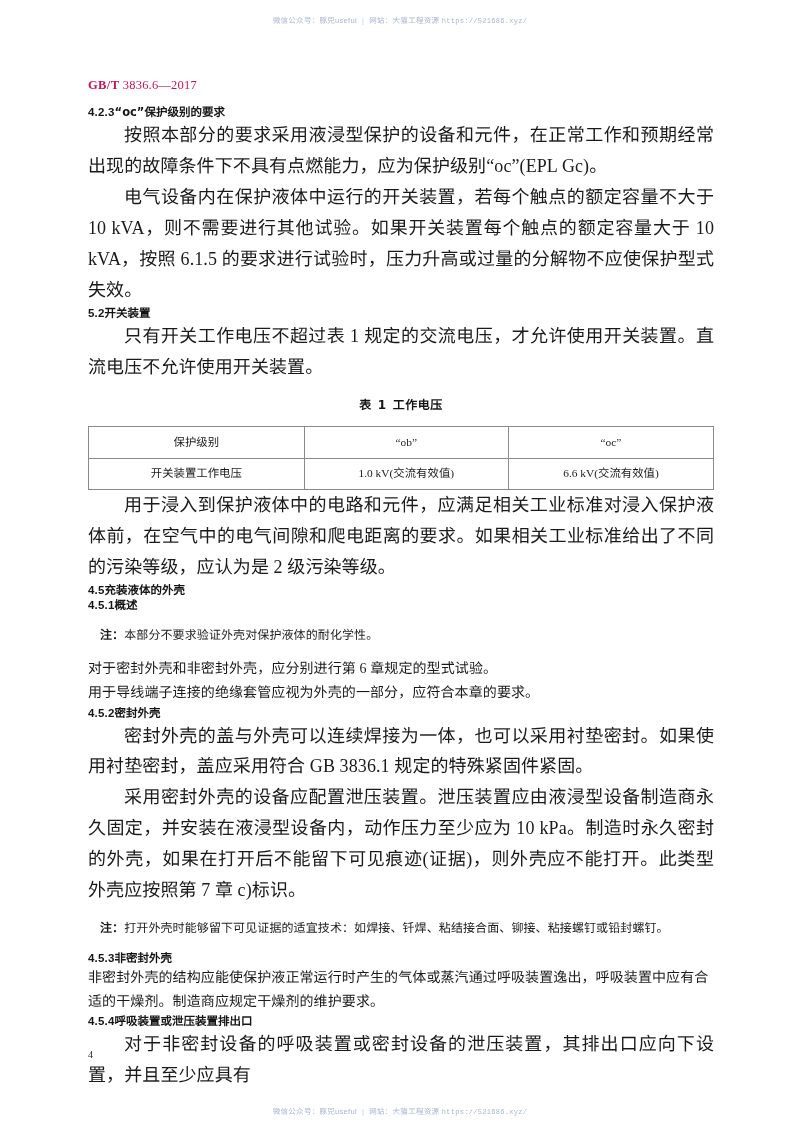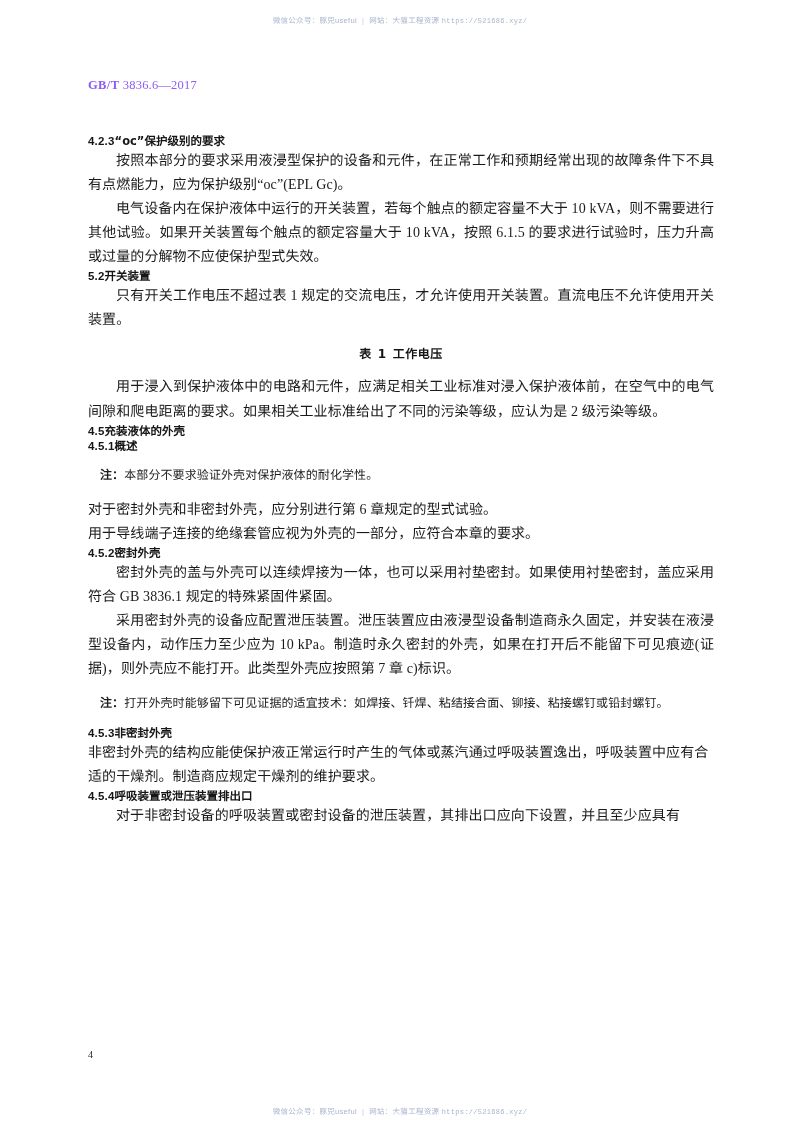--- a/index.html
+++ b/index.html
@@ -44,22 +44,22 @@
     position: absolute;
     left: 88px;
     top: 78px;
     width: 626px;
   }
 
   .doc-number {
     font-size: 12.5px;
     font-weight: bold;
     letter-spacing: .4px;
-    color: #8b5cf6;
-    margin-bottom: 41px;
+    color: #be185d;
+    margin-bottom: 12px;
     font-family: "Liberation Serif", serif;
   }
   .doc-number .code { font-weight: bold; }
   .doc-number .num { font-weight: normal; letter-spacing: .2px; }
 
   h2.clause, h3.clause, h4.clause {
     font-family: "DejaVu Sans", "Liberation Sans", sans-serif;
     font-weight: bold;
     color: #151515;
     margin: 0;
@@ -73,21 +73,21 @@
     font-family: "Liberation Sans", "DejaVu Sans", sans-serif;
     font-weight: bold;
     letter-spacing: .2px;
   }
   .sec-4-2-3 { margin-bottom: 13px; }
   .sp-before-lg { margin-top: 21px; }
   .sp-before-md { margin-top: 19px; }
   .sp-after-sm { margin-bottom: 12px; }
 
   p.body {
-    font-size: 14px;
+    font-size: 18px;
     line-height: 1.72;
     color: #1a1a1a;
     margin: 0;
     text-align: justify;
     text-justify: inter-ideograph;
     text-indent: 2em;
     letter-spacing: .1px;
   }
   p.note {
     font-size: 12px;
@@ -172,20 +172,39 @@
     <h3 class="clause sec-4-2-3"><span class="cnum">4.2.3</span><span>“oc”保护级别的要求</span></h3>
     <p class="body">按照本部分的要求采用液浸型保护的设备和元件，在正常工作和预期经常出现的故障条件下不具有点燃能力，应为保护级别“oc”(EPL Gc)。</p>
     <p class="body">电气设备内在保护液体中运行的开关装置，若每个触点的额定容量不大于 10 kVA，则不需要进行其他试验。如果开关装置每个触点的额定容量大于 10 kVA，按照 6.1.5 的要求进行试验时，压力升高或过量的分解物不应使保护型式失效。</p>
 
     <h3 class="clause sp-before-lg sp-after-sm"><span class="cnum">5.2</span><span>开关装置</span></h3>
     <p class="body">只有开关工作电压不超过表 1 规定的交流电压，才允许使用开关装置。直流电压不允许使用开关装置。</p>
 
     <div class="table-caption">
       <span>表</span><span class="tnum">1</span><span>工作电压</span>
     </div>
+    <table class="data">
+      <colgroup>
+          <col class="c1">
+          <col class="c2">
+          <col class="c3">
+        </colgroup>
+      <tbody>
+        <tr>
+          <td>保护级别</td>
+          <td>“ob”</td>
+          <td>“oc”</td>
+        </tr>
+        <tr>
+          <td>开关装置工作电压</td>
+          <td>1.0 kV(交流有效值)</td>
+          <td>6.6 kV(交流有效值)</td>
+        </tr>
+      </tbody>
+    </table>
 
     <p class="body">用于浸入到保护液体中的电路和元件，应满足相关工业标准对浸入保护液体前，在空气中的电气间隙和爬电距离的要求。如果相关工业标准给出了不同的污染等级，应认为是 2 级污染等级。</p>
 
     <h3 class="clause sp-before-lg"><span class="cnum">4.5</span><span>充装液体的外壳</span></h3>
 
     <h4 class="clause sp-before-md sp-after-sm"><span class="cnum">4.5.1</span><span>概述</span></h4>
     <p class="note"><span class="note-label">注：</span><span>本部分不要求验证外壳对保护液体的耐化学性。</span></p>
     <p class="flat">对于密封外壳和非密封外壳，应分别进行第 6 章规定的型式试验。</p>
     <p class="flat">用于导线端子连接的绝缘套管应视为外壳的一部分，应符合本章的要求。</p>
 

